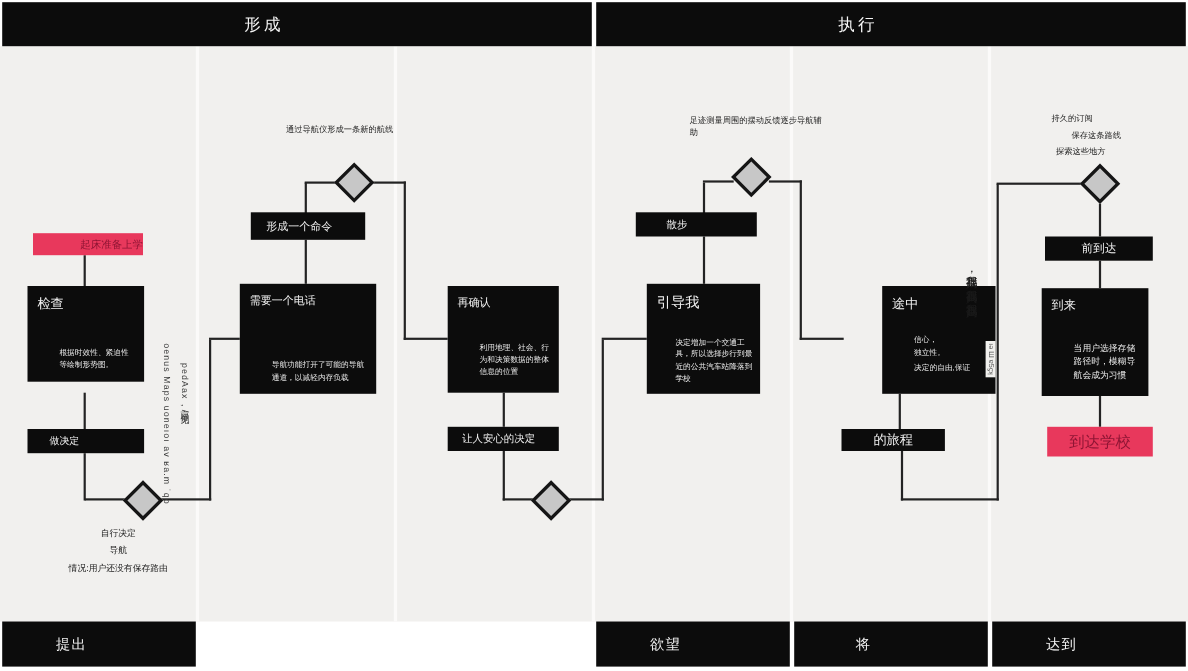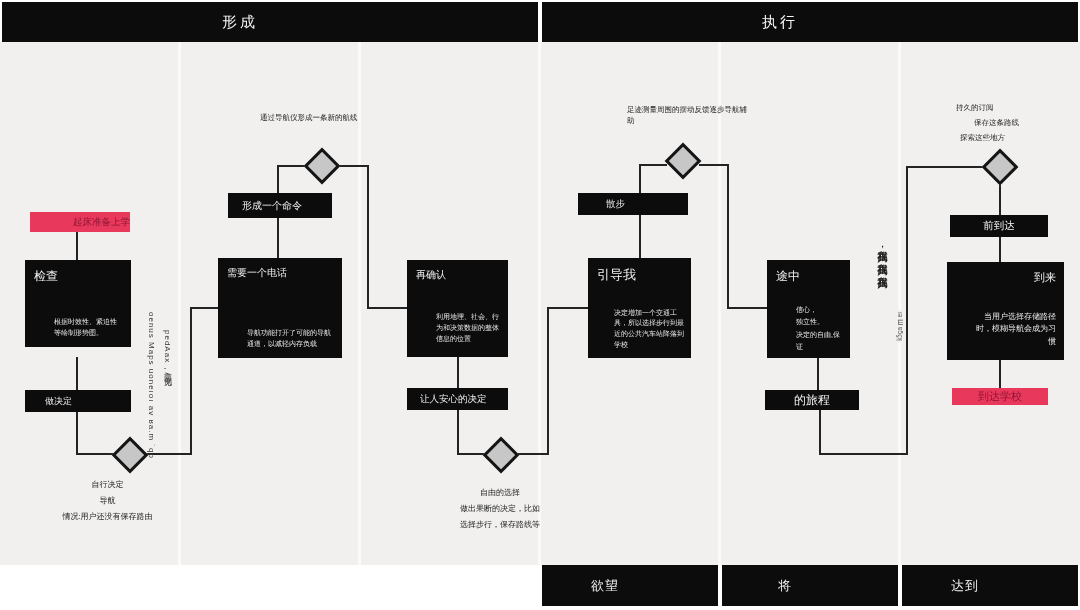--- a/index.html
+++ b/index.html
@@ -38,20 +38,23 @@
   <div class="divider" style="left:718px;"></div>
   <div class="divider" style="left:898px;"></div>
 
   <div class="hbar" style="left:2px;width:536px;">
       <span>形成</span>
     </div>
   <div class="hbar" style="left:542px;width:536px;">
       <span>执行</span>
     </div>
 
+  <div class="sbar" style="left:2px;">
+      <span>提出</span>
+    </div>
   <div class="sbar" style="left:542px;">
       <span>欲望</span>
     </div>
   <div class="sbar" style="left:722px;">
       <span>将</span>
     </div>
   <div class="sbar" style="left:902px;">
       <span>达到</span>
     </div>
 
@@ -120,52 +123,49 @@
     <div class="body" style="bottom:8px;">导航功能打开了可能的导航通道，以减轻内存负载</div>
   </div>
 
   <div class="box" style="left:407px;top:260px;width:101px;height:97px;">
     <div class="title" style="font-size:10px;">再确认</div>
     <div class="body" style="top:52px;">利用地理、社会、行为和决策数据的整体信息的位置</div>
   </div>
   <div class="box tag" style="left:407px;top:388px;width:101px;height:22px;padding-left:13px;font-size:9.5px;">
       <span>让人安心的决定</span>
     </div>
-  <div class="note multi" style="left:430px;top:485px;width:140px;text-align:center;font-size:8px;line-height:16px;">自由的选择
-做出果断的决定，比如
-选择步行，保存路线等</div>
 
   <div class="note" style="left:627px;top:104px;width:122px;">足迹测量周围的摆动反馈逐步导航辅助</div>
   <div class="box tag" style="left:578px;top:193px;width:110px;height:22px;padding-left:28px;font-size:9.5px;">
       <span>散步</span>
     </div>
   <div class="box" style="left:588px;top:258px;width:103px;height:100px;">
     <div class="title" style="font-size:13px;">引导我</div>
     <div class="body" style="bottom:7px;left:6px;right:5px;">决定增加一个交通工具，所以选择步行到最近的公共汽车站降落到学校</div>
   </div>
 
-  <div class="box" style="left:767px;top:260px;width:83px;height:98px;">
+  <div class="box" style="left:802px;top:260px;width:103px;height:98px;">
     <div class="title" style="font-size:12px;">途中</div>
     <div class="body" style="top:44px;line-height:1.75;">信心，
 独立性。
 决定的自由,保证</div>
   </div>
   <div class="box tag" style="left:765px;top:390px;width:94px;height:20px;justify-content:center;font-size:12px;">
       <span>的旅程</span>
     </div>
   <div class="vup" style="left:876px;top:242px;font-size:10.5px;letter-spacing:0.5px;">我很高兴，我很高兴，我很高兴</div>
   <div class="vtext" style="left:896px;top:310px;font-size:6.5px;background:var(--bg,#f1f0ee);padding:2px 1px;color:#555;">ıǝ Ш ɐ5ϛʞ</div>
 
   <div class="note" style="left:956px;top:102px;">持久的订阅</div>
   <div class="note" style="left:974px;top:117px;">保存这条路线</div>
   <div class="note" style="left:960px;top:132px;">探索这些地方</div>
   <div class="box tag" style="left:950px;top:215px;width:98px;height:22px;justify-content:center;font-size:10.5px;">
       <span>前到达</span>
     </div>
-  <div class="box" style="left:947px;top:262px;width:117px;height:98px;text-align:right;">
+  <div class="box" style="left:947px;top:262px;width:97px;height:98px;">
     <div class="title" style="font-size:11px;">到来</div>
     <div class="body" style="bottom:12px;font-size:8px;">当用户选择存储路径时，模糊导航会成为习惯</div>
   </div>
-  <div class="redbox" style="left:952px;top:388px;width:96px;height:17px;justify-content:center;font-size:11px;">
+  <div class="redbox" style="left:952px;top:388px;width:96px;height:27px;justify-content:center;font-size:14px;">
       <span>到达学校</span>
     </div>
 
 </div>
 
 </body></html>

